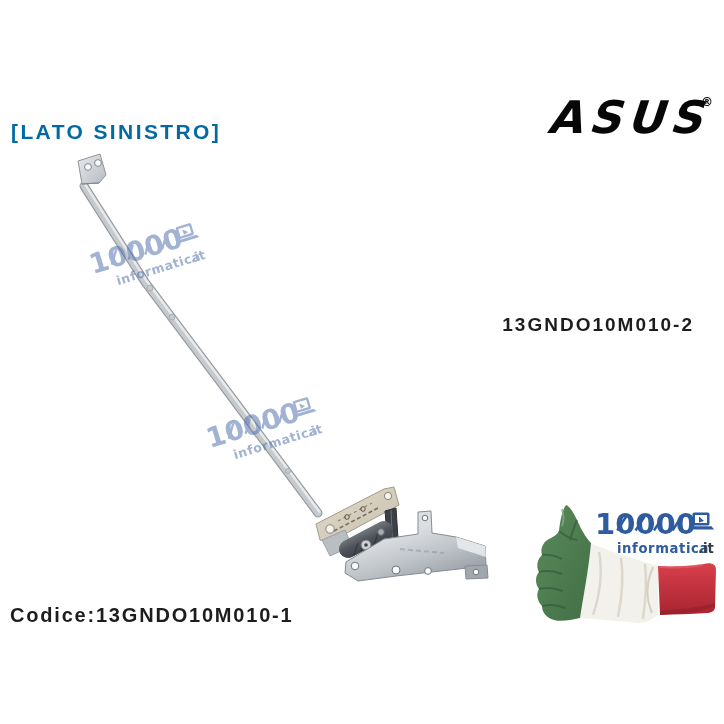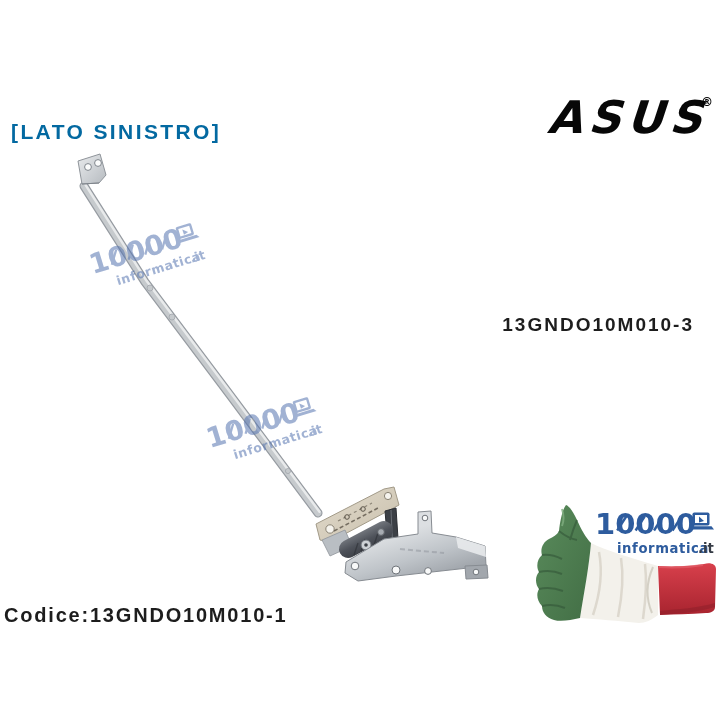--- a/index.html
+++ b/index.html
@@ -12,21 +12,21 @@
   
   .side-label{
     left:11px;top:120px;font-size:21px;font-weight:600;letter-spacing:2.4px;
     color:#0369a1;white-space:nowrap;
   }
   .part-number{
     right:30px;top:314px;font-size:19px;font-weight:600;letter-spacing:2px;
     color:#1d1d1d;white-space:nowrap;
   }
   .code-label{
-    left:4px;top:604px;font-size:20px;font-weight:600;letter-spacing:1.8px;
+    left:10px;top:604px;font-size:20px;font-weight:600;letter-spacing:1.8px;
     color:#1d1d1d;white-space:nowrap;
   }
   
   .asus-logo{left:538px;top:92px;width:176px;height:48px;}
   .asus-logo text{
     font-family:"DejaVu Sans", sans-serif;font-weight:bold;fill:#070707;
   }
   
   .seller-logo{width:122px;height:52px;display:block;}
   .seller-logo .num{
@@ -222,14 +222,14 @@
     <text class="tld" x="104" y="47">.it</text>
   </svg>
 </div>
 
 <svg class="abs asus-logo" viewBox="0 0 176 48">
   <text x="22" y="41" font-size="45" letter-spacing="6" transform="skewX(-18)">ASUS</text>
   <text x="163" y="14" font-size="12">®</text>
 </svg>
 
 <div class="abs side-label">[LATO SINISTRO]</div>
-<div class="abs part-number">13GNDO10M010-3</div>
+<div class="abs part-number">13GNDO10M010-2</div>
 <div class="abs code-label">Codice:13GNDO10M010-1</div>
 
 </body></html>

